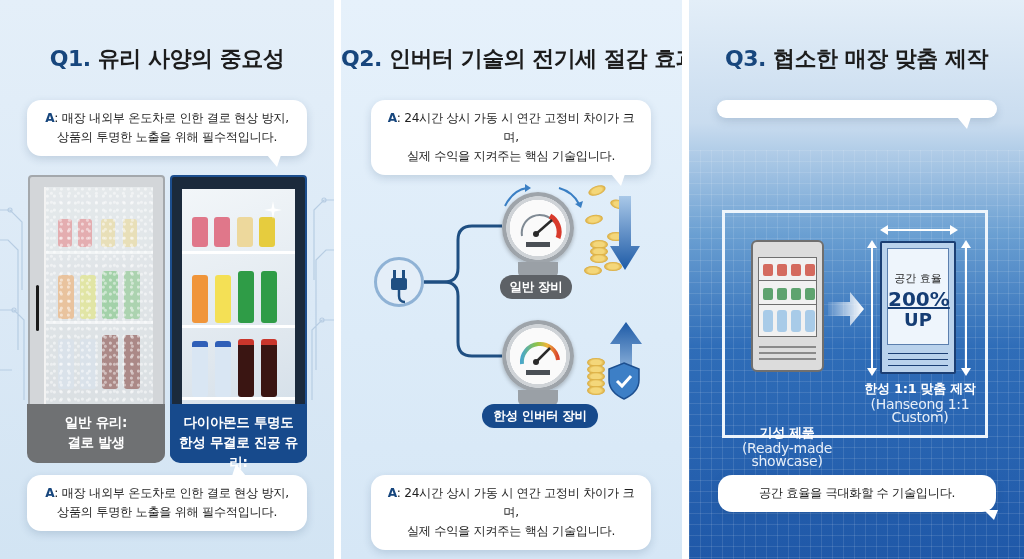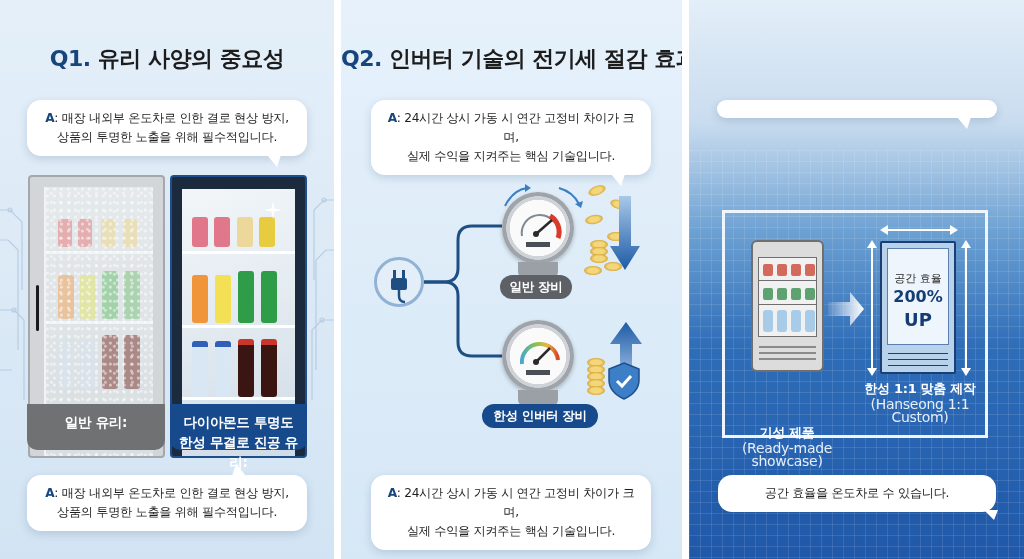--- a/index.html
+++ b/index.html
@@ -44,21 +44,21 @@
   #fridge-left .glass { background: linear-gradient(180deg, #e3e7ea, #cdd3d7); left: 14px; right: 10px;
             border-left: 2px solid #f3f3f3; }
   #fridge-right .glass { background: linear-gradient(160deg, #f2f6f9 0%, #dfe7ee 60%, #cfdbe6 100%); left: 10px; right: 10px; top: 12px; }
   .shelf { position: absolute; left: 0; right: 0; height: 3px; background: rgba(255,255,255,0.85); }
   .item { position: absolute; border-radius: 3px; }
   .fog { position: absolute; inset: 0;
          background: radial-gradient(circle at 20% 30%, rgba(255,255,255,0.5) 1px, transparent 2px) 0 0/7px 7px,
                      radial-gradient(circle at 60% 70%, rgba(255,255,255,0.45) 1px, transparent 2px) 0 0/9px 9px,
                      rgba(230,234,238,0.45); }
   .handle { position: absolute; width: 3px; height: 46px; background: #1a1a1a; border-radius: 2px; }
-  .label-box { position: absolute; top: 404px; height: 46px; border-radius: 0 0 10px 10px;
+  .label-box { position: absolute; top: 404px; height: 59px; border-radius: 0 0 10px 10px;
                color: #ffffff; font-weight: bold; font-size: 13.5px; line-height: 20px; text-align: center;
                padding-top: 8px; letter-spacing: -0.3px; }
   #label-left { left: 27px; width: 138px; background: #6f7173; }
   #label-right { left: 170px; width: 137px; background: #174a8c; }
 
   
   .wire { position: absolute; fill: none; stroke: #1f4f82; stroke-width: 3; }
   .plug { position: absolute; left: 374px; top: 257px; width: 50px; height: 50px; border-radius: 50%;
           background: #e4eef8; border: 3px solid #8fb2d5; }
   .gauge { position: absolute; width: 72px; height: 72px; border-radius: 50%;
@@ -150,20 +150,21 @@
       <div class="item" style="left:79px;top:150px;width:16px;height:58px;background:#3a1512;border-top:6px solid #c9362c"></div>
       <div class="shelf" style="top:208px;background:#ffffff"></div>
       <svg style="position:absolute;left:82px;top:12px" width="18" height="18" viewBox="0 0 18 18">
           <path d="M9 0 L10.5 7.5 L18 9 L10.5 10.5 L9 18 L7.5 10.5 L0 9 L7.5 7.5Z" fill="#ffffff"></path>
         </svg>
     </div>
   </div>
 
   <div id="label-left" class="label-box">
     <div>일반 유리:</div>
+    <div>결로 발생</div>
   </div>
   <div id="label-right" class="label-box">
     <div>다이아몬드 투명도</div>
     <div>한성 무결로 진공 유리:</div>
   </div>
 
   <div class="bubble" style="left:27px;top:475px;width:280px;">
     <span class="tail-up" style="left:205px;top:-11px;"></span>
     <div><span class="a">A</span><span>: 매장 내외부 온도차로 인한 결로 현상 방지,</span></div>
     <div>상품의 투명한 노출을 위해 필수적입니다.</div>
@@ -280,20 +281,24 @@
 
 <div class="bubble" style="left:371px;top:475px;width:280px;">
   <div><span class="a">A</span><span>: 24시간 상시 가동 시 연간 고정비 차이가 크며,</span></div>
   <div>실제 수익을 지켜주는 핵심 기술입니다.</div>
 </div>
 
 <div id="sep2" class="sep"></div>
 
 <div id="p3" class="panel">
   <div class="grid"></div>
+  <div class="title">
+    <span class="q">Q3.</span>
+    <span>협소한 매장 맞춤 제작</span>
+  </div>
 
   <div class="bubble" style="left:28px;top:100px;width:280px;">
     <span class="tail-down" style="right:26px;bottom:-11px;"></span>
   </div>
 </div>
 
 <div class="frame"></div>
 
 <div class="old-case">
   <div style="position:absolute;left:5px;top:15px;right:5px;height:80px;background:#f1f1f1;border:1px solid #6f6f6f;">
@@ -335,35 +340,35 @@
   <path d="M6 2 V134" stroke="#ffffff" stroke-width="2"></path>
     <path d="M6 0 L1 8 H11Z M6 136 L1 128 H11Z" fill="#ffffff"></path>
 </svg>
 <svg style="position:absolute;left:960px;top:240px" width="12" height="136" viewBox="0 0 12 136">
   <path d="M6 2 V134" stroke="#ffffff" stroke-width="2"></path>
     <path d="M6 0 L1 8 H11Z M6 136 L1 128 H11Z" fill="#ffffff"></path>
 </svg>
 <div class="new-case">
   <div class="new-inner">
     <div class="big-text" style="top:22px;font-size:11px;color:#1e1e1e;">공간 효율</div>
-    <div class="big-text" style="top:38px;font-size:16px;font-weight:bold;">200%</div>
+    <div class="big-text" style="top:38px;font-size:20px;font-weight:bold;text-decoration:underline;">200%</div>
     <div class="big-text" style="top:60px;font-size:18px;font-weight:bold;">UP</div>
   </div>
   <div style="position:absolute;left:6px;right:6px;top:110px;height:1px;background:#1b3f74"></div>
   <div style="position:absolute;left:6px;right:6px;top:116px;height:1px;background:#1b3f74"></div>
   <div style="position:absolute;left:6px;right:6px;top:122px;height:1px;background:#1b3f74"></div>
 </div>
 
 <div class="caption" style="left:737px;top:380px;width:100px;margin-top:44px;">
   <div class="main">기성 제품</div>
   <div class="sub">(Ready-made</div>
   <div class="sub">showcase)</div>
 </div>
 <div class="caption" style="left:860px;top:380px;width:120px;">
   <div class="main">한성 1:1 맞춤 제작</div>
   <div class="sub">(Hanseong 1:1</div>
   <div class="sub">Custom)</div>
 </div>
 
 <div class="bubble" style="left:718px;top:475px;width:278px;">
-  <div>공간 효율을 온도차로 수 있습니다.</div>
+  <div>공간 효율을 극대화할 수 기술입니다.</div>
   <span class="tail-down" style="right:-2px;bottom:-8px;border-top-width:10px;"></span>
 </div>
 
 </body></html>

